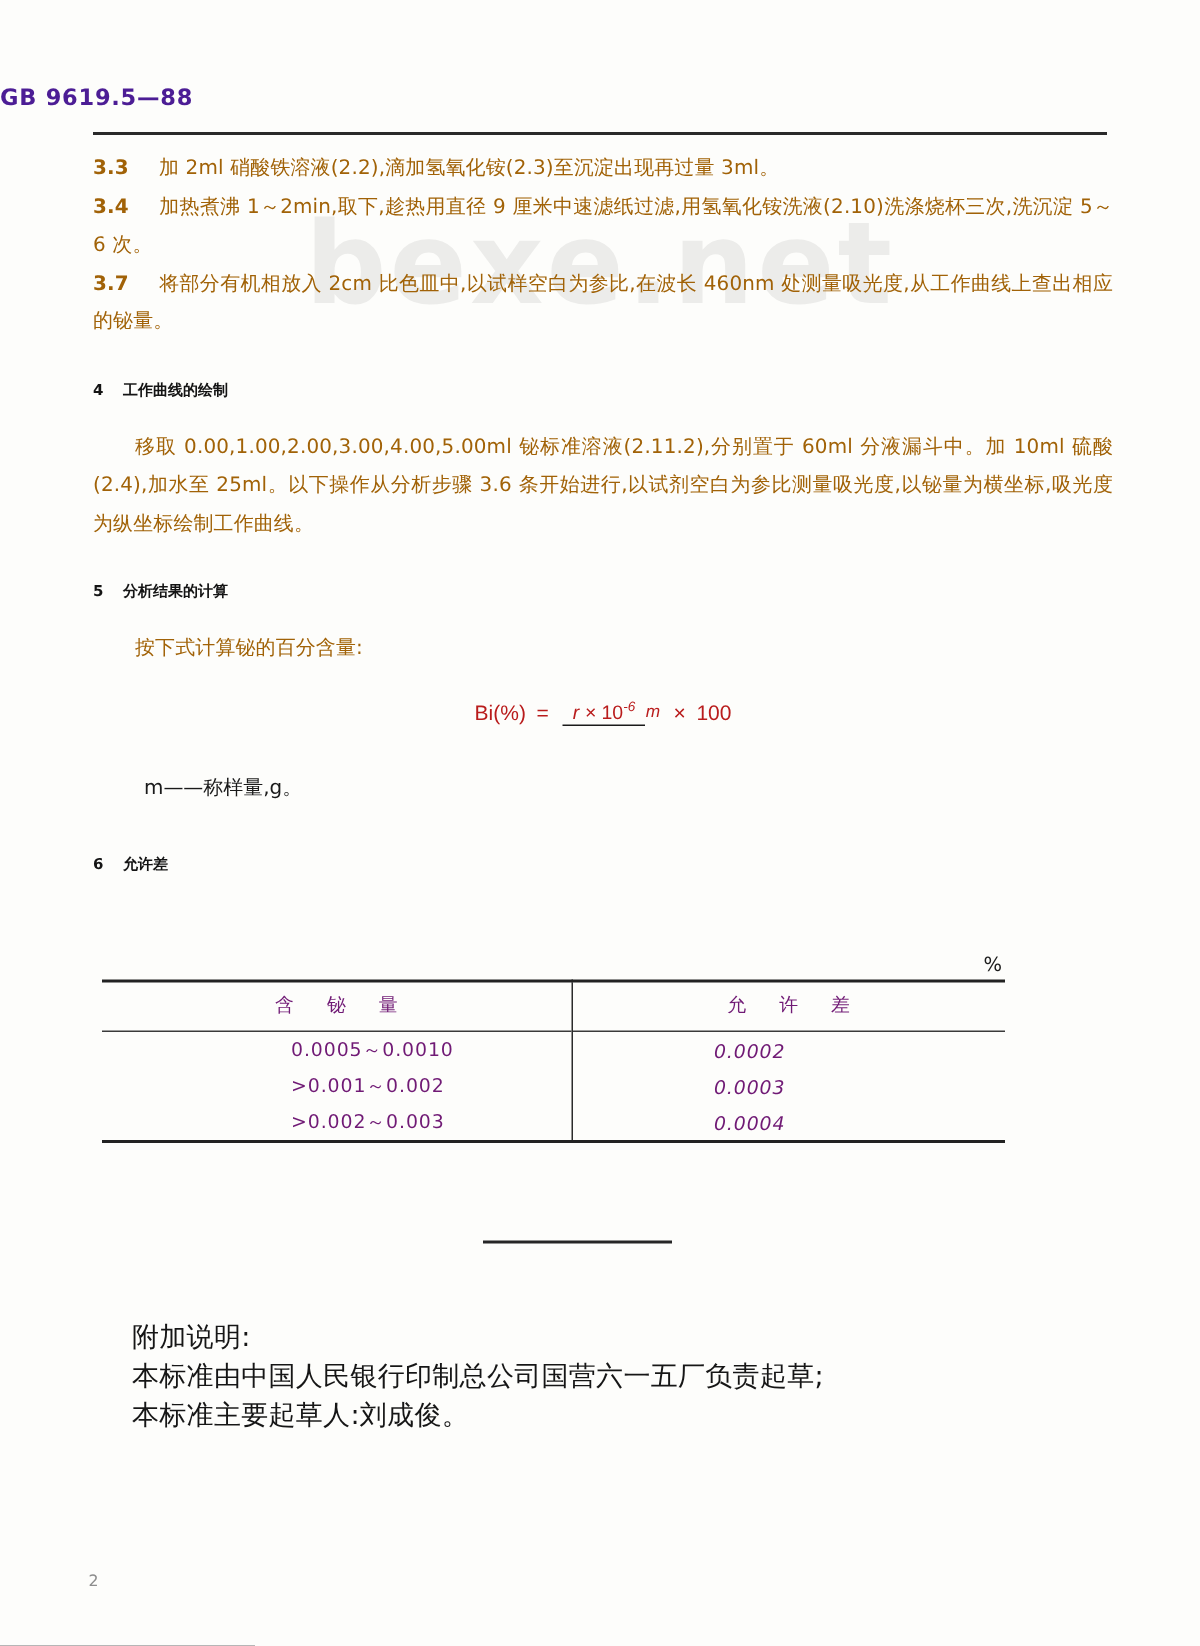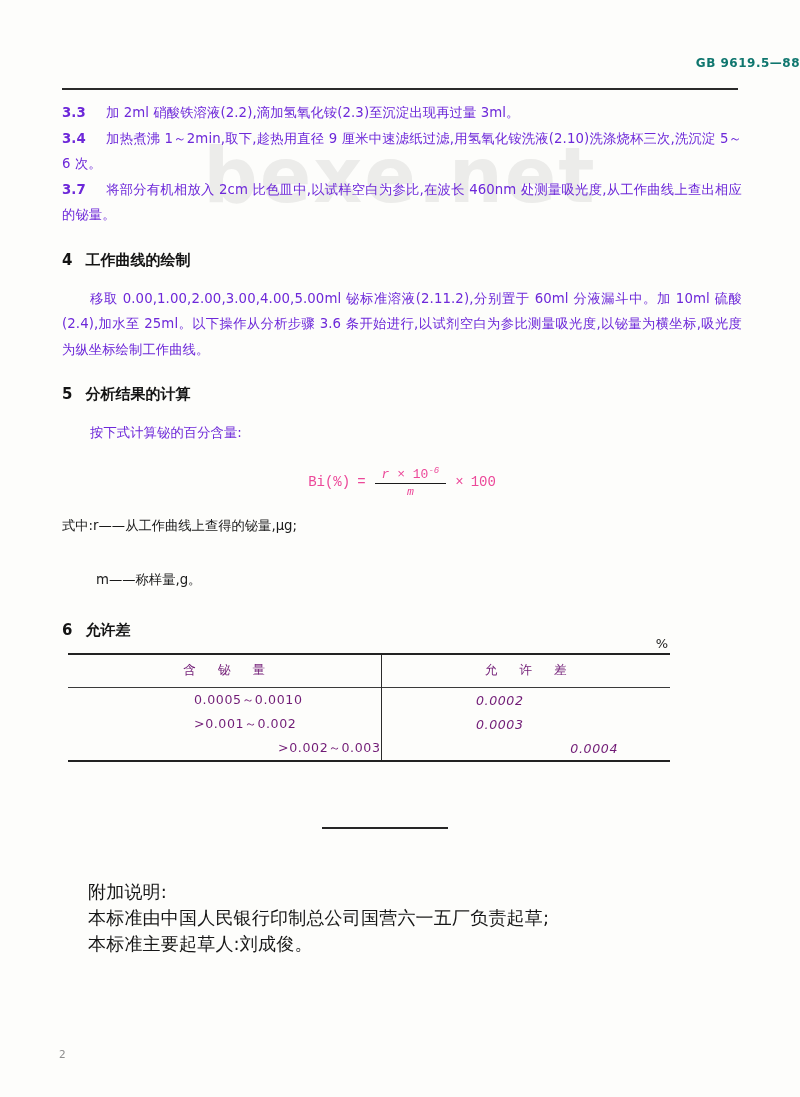--- a/index.html
+++ b/index.html
@@ -48,25 +48,25 @@
     user-select: none;
     pointer-events: none;
   }
 
   
   .doc-header {
     position: absolute;
     top: 56px;
     left: 0;
     right: 0;
-    text-align: right;
+    text-align: left;
     font-family: "DejaVu Sans", "Liberation Sans", sans-serif;
     font-weight: bold;
-    font-size: 12px;
-    color: #0f766e;
+    font-size: 15px;
+    color: #4c1d95;
     letter-spacing: 0.5px;
   }
   .header-rule {
     position: absolute;
     top: 88px;
     left: 62px;
     width: 676px;
     height: 2px;
     background: #2a2a2a;
   }
@@ -75,68 +75,67 @@
   .body-area {
     position: absolute;
     top: 100px;
     left: 62px;
     width: 680px;
   }
   .para {
     font-family: "DejaVu Sans", "Liberation Sans", sans-serif;
     font-size: 13.3px;
     line-height: 25.5px;
-    color: #6d28d9;
+    color: #a16207;
     text-align: justify;
     margin: 0 0 0 0;
     letter-spacing: 0.1px;
   }
   .num-para {
     position: relative;
     padding-left: 0;
   }
   .clause-no {
     font-weight: bold;
     display: inline-block;
     min-width: 30px;
     margin-right: 14px;
   }
   .sec-head {
     font-family: "DejaVu Sans", "Liberation Sans", sans-serif;
-    font-size: 15px;
+    font-size: 10px;
     font-weight: bold;
     color: #141414;
     line-height: 25px;
     margin: 0;
   }
   .sec-head .sec-no {
     display: inline-block;
     margin-right: 13px;
   }
   .indent2 { text-indent: 28px; }
   .gap-sm { height: 13px; }
   .gap-md { height: 20px; }
   .gap-lg { height: 26px; }
 
   
   .formula-wrap {
     text-align: center;
     margin: 20px 0 16px 0;
-    font-family: Liberation Mono, monospace;
+    font-family: Liberation Sans, sans-serif;
     font-size: 14px;
-    color: #ec4899;
+    color: #b91c1c;
   }
   .formula {
     display: inline-flex;
     align-items: center;
     gap: 7px;
   }
   .frac {
     display: inline-flex;
-    flex-direction: column;
     align-items: center;
     vertical-align: middle;
     margin: 0 2px;
   }
   .frac .numer {
     padding: 0 7px 1px 7px;
     border-bottom: 1.3px solid #1a1a1a;
     font-style: italic;
     font-size: 13px;
   }
@@ -203,21 +202,21 @@
     letter-spacing: 0.6px;
   }
   th.col-left { border-right: 1.5px solid #2b2b2b; }
   td.col-right {
     text-align: center;
     letter-spacing: 0.6px;
     padding-right: 52px !important;
     font-style: italic;
   }
   tbody tr:first-child td { padding-top: 10px; }
-  tbody tr:last-child td { padding-bottom: 11px; text-align: right; }
+  tbody tr:last-child td { padding-bottom: 11px; }
 
   
   .mid-rule {
     position: absolute;
     left: 322px;
     top: 827px;
     width: 126px;
     height: 2px;
     background: #262626;
   }
@@ -302,21 +301,20 @@
           <span>=</span>
           <span class="frac">
             <span class="numer"><span class="ital">r</span> <span>×</span> <span style="font-style:normal">10</span><sup class="exp">-6</sup></span>
             <span class="denom">m</span>
           </span>
           <span>×</span>
           <span>100</span>
         </span>
       </div>
 
-      <div class="legend-line"><span>式中:</span><span>r——从工作曲线上查得的铋量,μg;</span></div>
       <div class="legend-line second">m——称样量,g。</div>
 
       <div class="gap-lg"></div>
 
       <p class="sec-head">
         <span class="sec-no">6</span><span>允许差</span>
       </p>
 
     </div>
 

